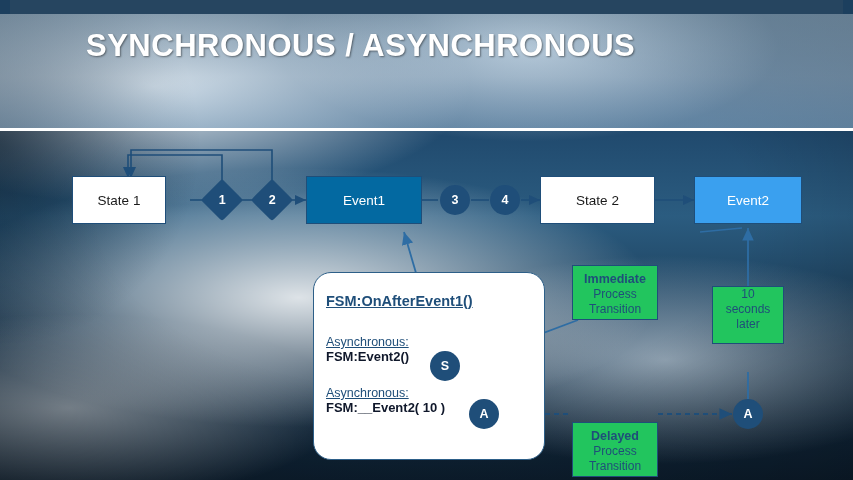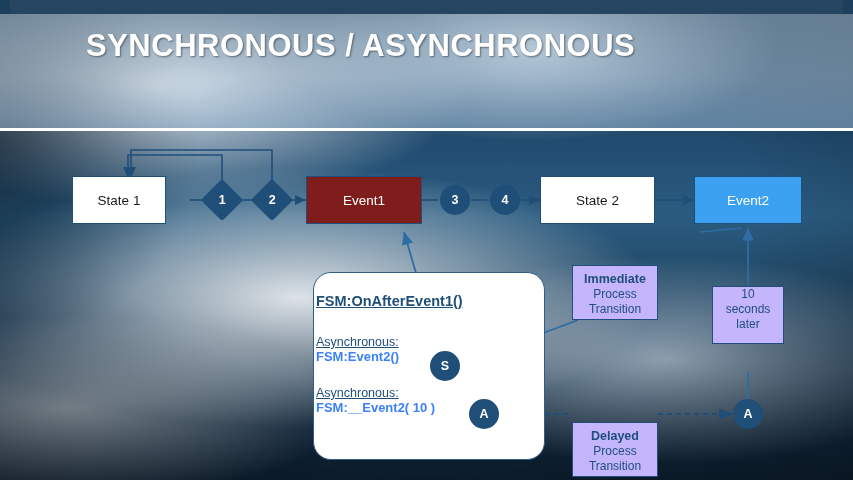--- a/index.html
+++ b/index.html
@@ -81,21 +81,21 @@
     font-size: 13.5px;
     color: #1a1a1a;
     box-sizing: border-box;
   }
   .state-box {
     background: #ffffff;
     border: 1.5px solid #1f4e79;
     height: 48px;
   }
   .event-box {
-    background: #7f1d1d;
+    background: #0369a1;
     border: 1.5px solid #1f4e79;
     height: 48px;
     color: #ffffff;
   }
   .event-box.light { background: #3aa0ef; }
 
   
   .badge {
     position: absolute;
     width: 30px; height: 30px;
@@ -119,45 +119,45 @@
 
   
   .fsm-panel {
     position: absolute;
     left: 313px; top: 272px;
     width: 232px; height: 188px;
     background: #ffffff;
     border: 1.5px solid #2d5f88;
     border-radius: 18px;
     box-sizing: border-box;
-    padding: 20px 2px;
+    padding: 20px 12px;
   }
   .fsm-title {
     font-size: 14.5px;
     font-weight: bold;
     color: #1f4e79;
     text-decoration: underline;
     margin-bottom: 26px;
   }
   .fsm-label {
     font-size: 12.5px;
     color: #1f4e79;
     text-decoration: underline;
   }
   .fsm-code {
     font-size: 13px;
-    color: #3b82f6;
+    color: #0f172a;
     font-weight: bold;
     margin-bottom: 22px;
   }
 
   
   .note-box {
     position: absolute;
-    background: #c4b5fd;
+    background: #22c55e;
     border: 1.5px solid #1f4e79;
     box-sizing: border-box;
     text-align: center;
     color: #1f4e79;
     padding-top: 6px;
   }
   .note-strong { font-size: 12.5px; font-weight: bold; line-height: 1.2; }
   .note-line { font-size: 12px; line-height: 1.25; }
 
   svg.overlay {

